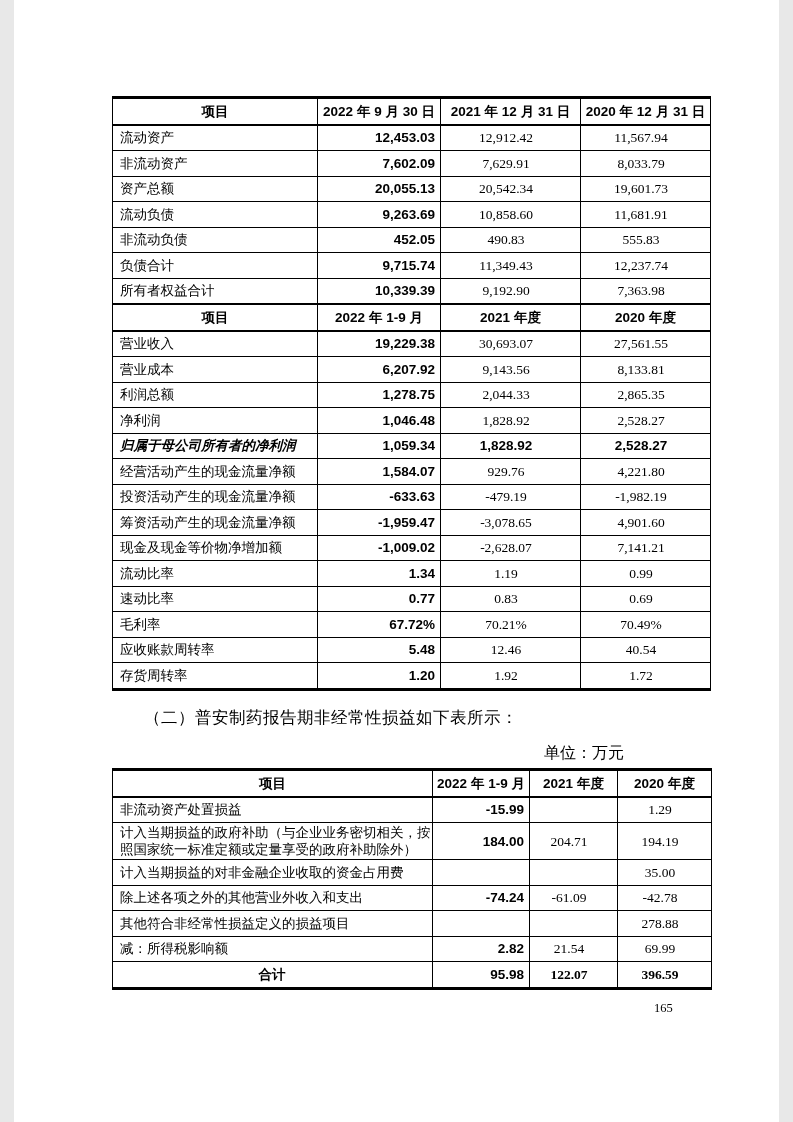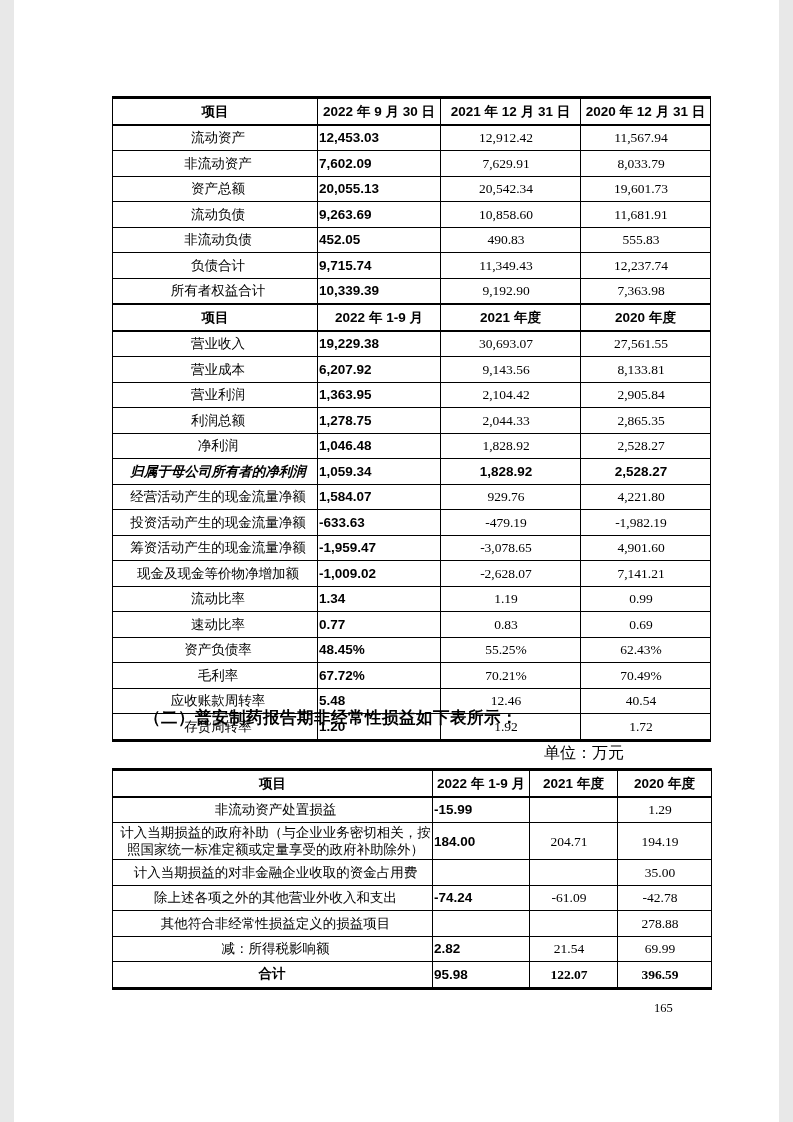--- a/index.html
+++ b/index.html
@@ -37,45 +37,45 @@
   
   table.fin tr.hrow th {
     font-family:"Liberation Sans","DejaVu Sans",sans-serif;
     font-weight:bold;
     text-align:center;
     border-top:2px solid #000;
     border-bottom:2px solid #000;
     font-size:13.5px;
   }
   
-  table.fin td.c0 { text-align:center;  padding-left:7px;  font-family:"Liberation Serif","DejaVu Serif",serif; }
-  table.fin td.c1 { padding-right:5px;
+  table.fin td.c0 { text-align:left;  padding-left:7px;  font-family:"Liberation Serif","DejaVu Serif",serif; }
+  table.fin td.c1 { text-align:right; padding-right:5px;
                     font-family:"Liberation Sans","DejaVu Sans",sans-serif; font-weight:bold; }
   table.fin td.c2, table.fin td.c3 { text-align:center; padding-right:10px;
                     font-family:"Liberation Serif","DejaVu Serif",serif; }
   
   table.fin tr.erow td { font-weight:bold; }
   table.fin tr.erow td.c0 { font-style:italic; font-weight:bold;margin-top:16px; }
   table.fin tr.erow td.c2, table.fin tr.erow td.c3 {
     font-family:"Liberation Sans","DejaVu Sans",sans-serif; }
   
   table.fin tr.trow td { font-weight:bold; }
   table.fin tr.trow td.c0 {
     text-align:center; padding-left:0;
-    font-family:Liberation Mono, monospace; }
+    font-family:Liberation Serif, serif; }
 
   #table1 { left:98px; top:96px;  width:598px; }
   #table2 { left:98px; top:768px; width:599px; }
   #table2 td.c0 { line-height:17px; }
 
   
   .section-heading {
     position:absolute; left:130px; top:707px;
     font-family:"Liberation Sans","DejaVu Sans",sans-serif;
-    font-weight:bold; font-size:16.5px; letter-spacing:0.5px;
+    font-weight:normal; font-size:16.5px; letter-spacing:0.5px;
   }
   .unit-label {
     position:absolute; top:743px; right:155px;
     font-size:16px;
   }
   .page-number {
     position:absolute; left:640px; top:1001px;
     font-size:12.5px;
   }
 </style>
@@ -152,26 +152,20 @@
           <td class="c2">30,693.07</td>
           <td class="c3">27,561.55</td>
         </tr>
         <tr>
           <td class="c0">营业成本</td>
           <td class="c1">6,207.92</td>
           <td class="c2">9,143.56</td>
           <td class="c3">8,133.81</td>
         </tr>
         <tr>
-          <td class="c0">营业利润</td>
-          <td class="c1">1,363.95</td>
-          <td class="c2">2,104.42</td>
-          <td class="c3">2,905.84</td>
-        </tr>
-        <tr>
           <td class="c0">利润总额</td>
           <td class="c1">1,278.75</td>
           <td class="c2">2,044.33</td>
           <td class="c3">2,865.35</td>
         </tr>
         <tr>
           <td class="c0">净利润</td>
           <td class="c1">1,046.48</td>
           <td class="c2">1,828.92</td>
           <td class="c3">2,528.27</td>
@@ -210,26 +204,20 @@
           <td class="c0">流动比率</td>
           <td class="c1">1.34</td>
           <td class="c2">1.19</td>
           <td class="c3">0.99</td>
         </tr>
         <tr>
           <td class="c0">速动比率</td>
           <td class="c1">0.77</td>
           <td class="c2">0.83</td>
           <td class="c3">0.69</td>
-        </tr>
-        <tr>
-          <td class="c0">资产负债率</td>
-          <td class="c1">48.45%</td>
-          <td class="c2">55.25%</td>
-          <td class="c3">62.43%</td>
         </tr>
         <tr>
           <td class="c0">毛利率</td>
           <td class="c1">67.72%</td>
           <td class="c2">70.21%</td>
           <td class="c3">70.49%</td>
         </tr>
         <tr>
           <td class="c0">应收账款周转率</td>
           <td class="c1">5.48</td>

